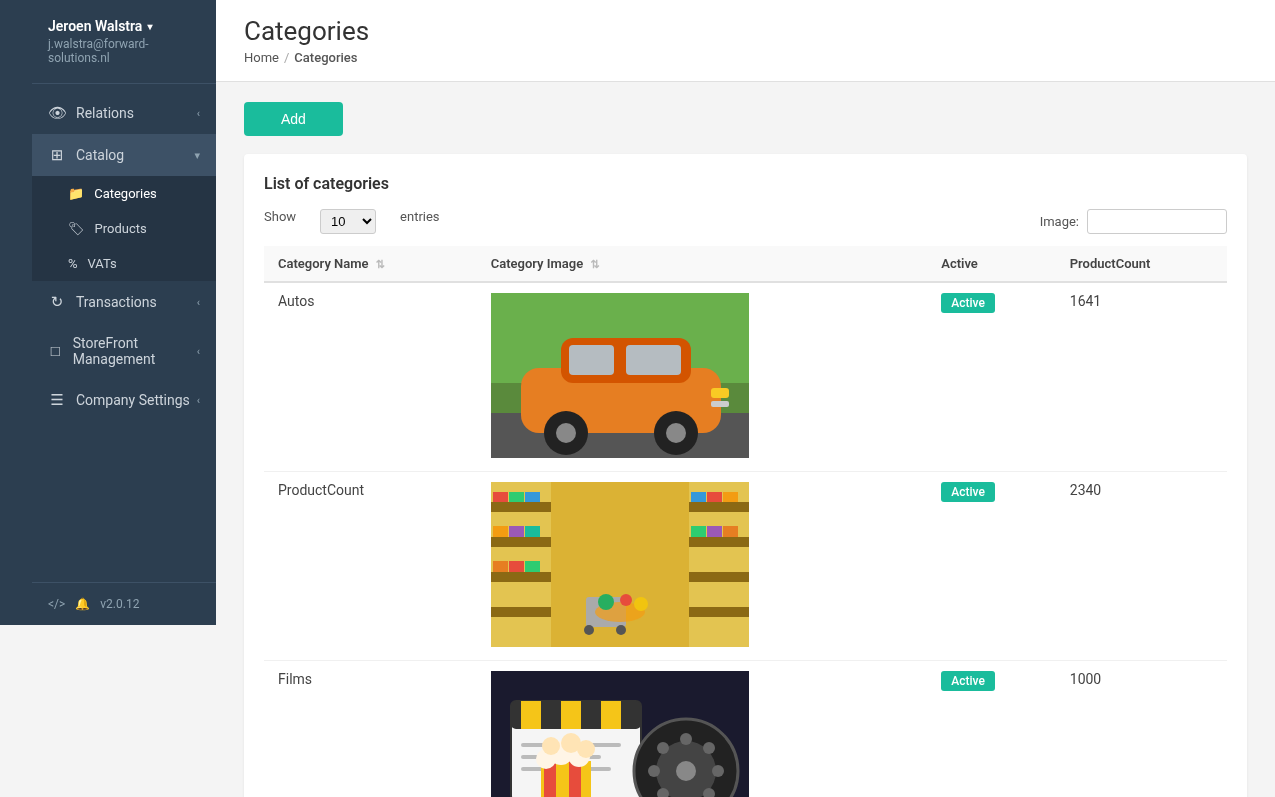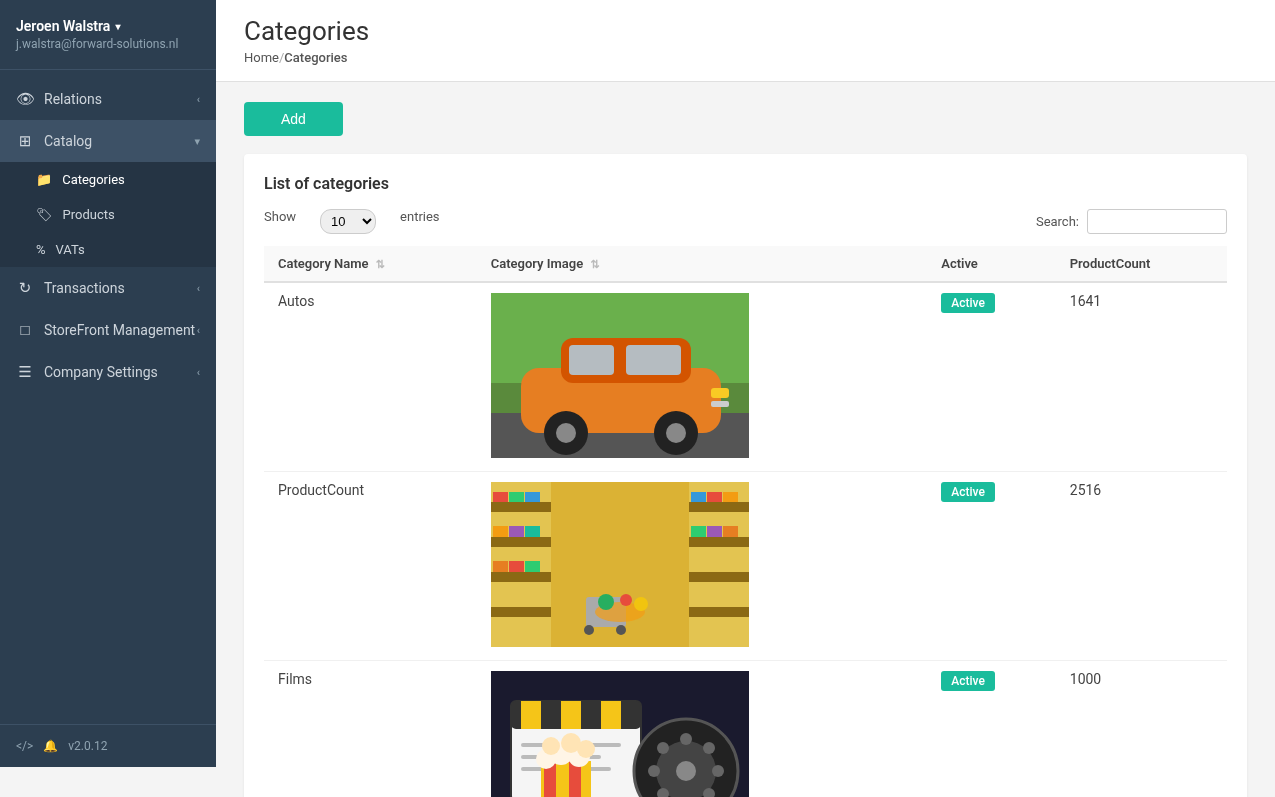--- a/index.html
+++ b/index.html
@@ -6,22 +6,23 @@
     body { font-family: -apple-system, BlinkMacSystemFont, 'Segoe UI', Roboto, sans-serif; font-size: 14px; background: #f4f4f4; display: flex; height: 797px; overflow: hidden; }
 
     
     .sidebar {
       width: 216px;
       min-width: 216px;
       background: #2c3e50;
       color: #cdd4db;
       display: flex;
       flex-direction: column;
-      height: 767px;
+      height: 625px;
       overflow-y: auto;
+      padding-left: 32px;
     }
     .sidebar-user {
       padding: 18px 16px 18px 16px;
       border-bottom: 1px solid #3d5166;
     }
     .sidebar-user-name {
       color: #fff;
       font-size: 14px;
       font-weight: 600;
       display: flex;
@@ -88,20 +89,21 @@
       font-size: 26px;
       font-weight: 400;
       color: #333;
     }
     .breadcrumb {
       font-size: 13px;
       color: #888;
       margin-top: 4px;
       display: flex;
       align-items: center;
+      gap: 5px;
     }
     .breadcrumb-link { color: #555; }
     .breadcrumb-sep { color: #aaa; }
     .breadcrumb-current { color: #555; font-weight: 500; }
 
     .content-area {
       flex: 1;
       overflow-y: auto;
       padding: 20px 28px;
       background: #f4f4f4;
@@ -142,21 +144,21 @@
     .show-entries {
       display: flex;
       align-items: flex-start;
       gap: 24px;
       color: #555;
       font-size: 13px;
     }
     .show-entries select {
       padding: 3px 6px;
       border: 1px solid #ccc;
-      border-radius: 11px;
+      border-radius: 3px;
       font-size: 13px;
     }
     .search-box {
       display: flex;
       align-items: center;
       gap: 8px;
       font-size: 13px;
       color: #555;
     }
     .search-box input {
@@ -304,21 +306,21 @@
           <span>Show</span>
           <select>
             <option>10</option>
             <option>25</option>
             <option>50</option>
             <option>100</option>
           </select>
           <span>entries</span>
         </div>
         <div class="search-box">
-          <label>Search:</label>
+          <label>Image:</label>
           <input type="text" style="">
         </div>
       </div>
 
       <table>
         <thead>
           <tr>
             <th>
               <span>Category Name</span>
               <span class="sort-icon">⇅</span>
@@ -402,21 +404,21 @@
         <rect x="95" y="115" width="40" height="30" fill="#aaa" rx="3"></rect>
         <circle cx="98" cy="148" r="5" fill="#555"></circle>
         <circle cx="130" cy="148" r="5" fill="#555"></circle>
 
         <ellipse cx="129" cy="130" rx="25" ry="10" fill="#f39c12" opacity="0.7"></ellipse>
         <circle cx="115" cy="120" r="8" fill="#27ae60"></circle>
         <circle cx="135" cy="118" r="6" fill="#e74c3c"></circle>
         <circle cx="150" cy="122" r="7" fill="#f1c40f"></circle>
       </svg></td>
               <td><span class="badge-active">Active</span></td>
-              <td>2516</td>
+              <td>2340</td>
             </tr>
             <tr>
               <td>Films</td>
               <td><svg xmlns="http://www.w3.org/2000/svg" width="258" height="165" viewBox="0 0 258 165">
         <rect width="258" height="165" fill="#1a1a2e"></rect>
 
         <rect x="20" y="30" width="130" height="100" rx="5" fill="#f5f5f5" stroke="#333" stroke-width="2"></rect>
         <rect x="20" y="30" width="130" height="28" rx="5" fill="#333"></rect>
 
         <rect x="30" y="30" width="20" height="28" fill="#f5c518"></rect>

